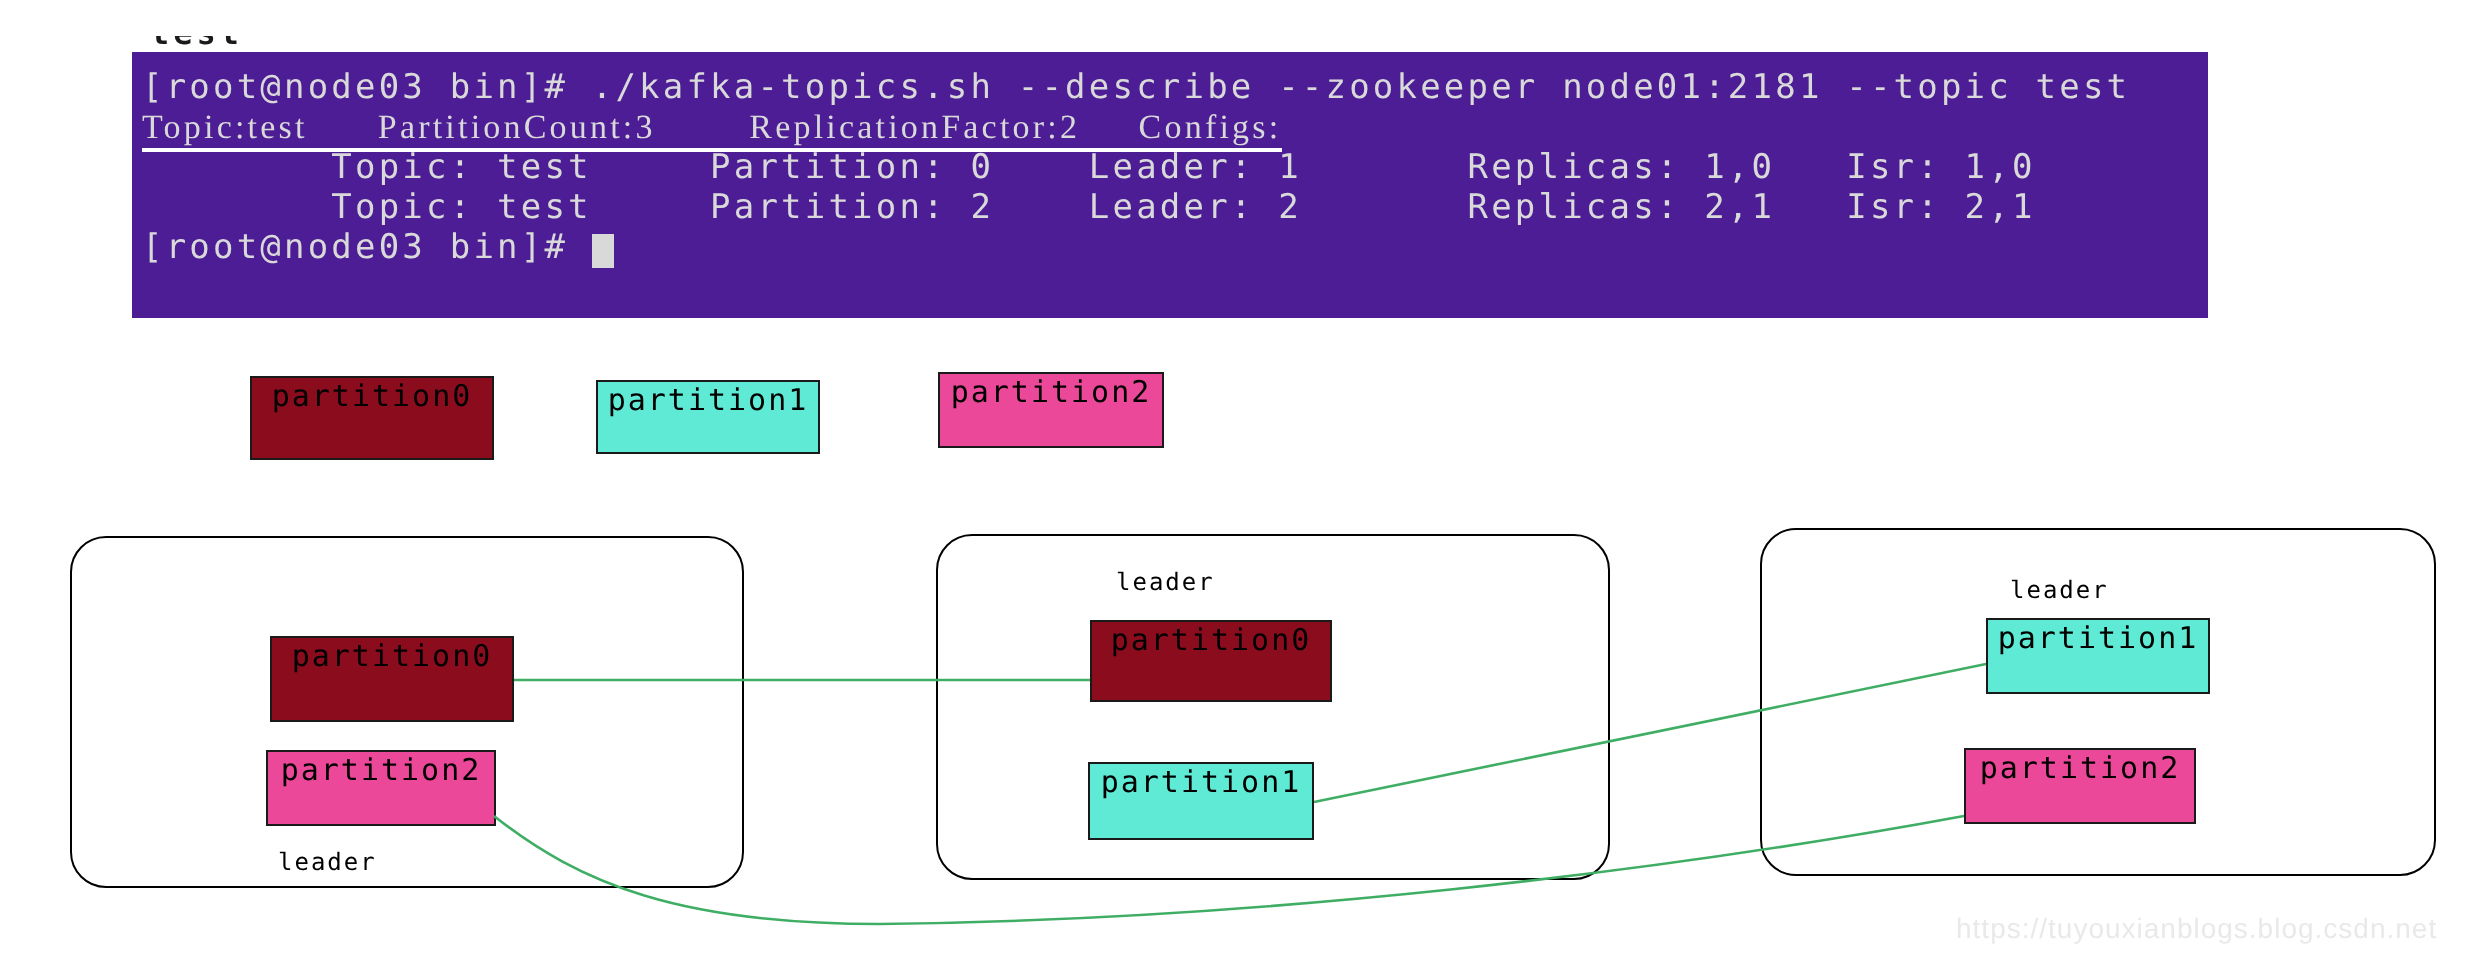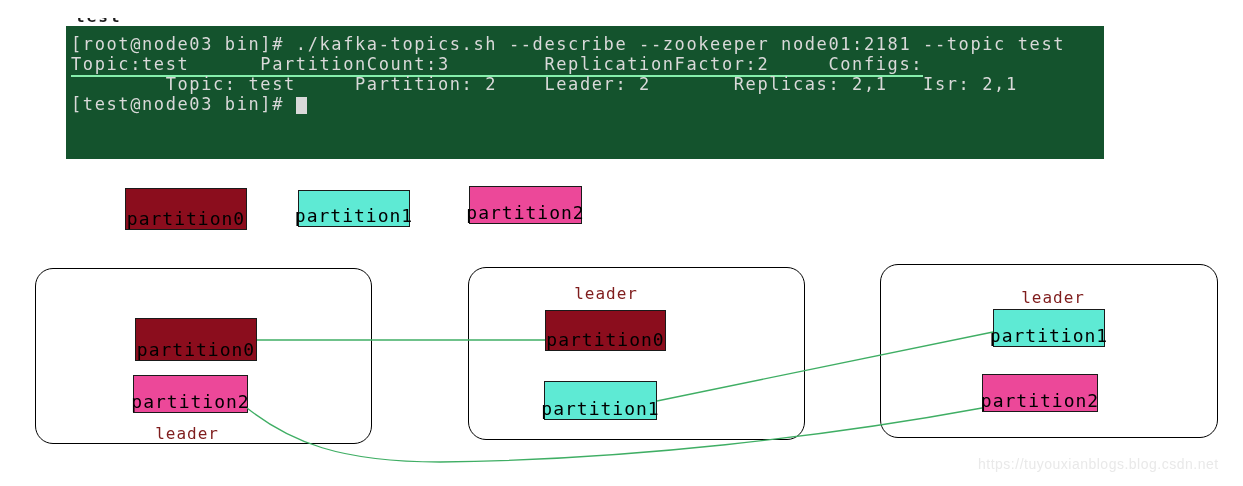--- a/index.html
+++ b/index.html
@@ -18,57 +18,58 @@
   }
   .clipped-heading span{
     display:block;margin-top:-11px;
     font-family:"DejaVu Sans Mono",monospace;
     font-weight:bold;font-size:16px;color:#1a1a1a;letter-spacing:2px;
   }
 
   
   .terminal{
     position:absolute;left:66px;top:26px;width:1038px;height:133px;
-    background:#14532d;
+    background:#4c1d95;
     padding:8px 0 0 5px;box-sizing:border-box;
   }
   .tline{
     white-space:pre;
     font-size:17px;line-height:20px;letter-spacing:1.6px;
     color:#d9d9d9;
   }
   .tline .ul{
-    border-bottom:2px solid #86efac;
+    border-bottom:2px solid #ffffff;
     padding-bottom:1px;
+    font-family:Liberation Serif, serif;
   }
   .cursor{
     display:inline-block;width:11px;height:17px;
     background:#d9d9d9;vertical-align:text-bottom;
   }
 
   
   .pbox{
     position:absolute;
     border:1px solid #1a1a1a;
-    display:flex;align-items:flex-end;justify-content:center;
-    font-size:18px;letter-spacing:1px;color:#000000;
+    display:flex;align-items:flex-start;justify-content:center;
+    font-size:15px;letter-spacing:1px;color:#000000;
     box-sizing:border-box;
   }
   .p0{background:#8b0d1d;}
   .p1{background:#5eead4;}
   .p2{background:#ec4899;}
 
   .broker{
     position:absolute;
     border:1px solid #000000;border-radius:18px;
     background:transparent;box-sizing:border-box;
   }
   .leader-label{
-    position:absolute;width:80px;text-align:right;
-    color:#7f1d1d;font-size:16px;letter-spacing:1px;
+    position:absolute;width:80px;text-align:left;
+    color:#000000;font-size:12px;letter-spacing:1px;
   }
 
   
 
   svg.wires{
     position:absolute;left:0;top:0;
     pointer-events:none;
   }
 
   .watermark{
@@ -83,22 +84,23 @@
 
 <div id="canvas">
 
   <div class="clipped-heading">
     <span>test</span>
   </div>
 
   <div class="terminal">
     <div class="tline">[root@node03 bin]# ./kafka-topics.sh --describe --zookeeper node01:2181 --topic test</div>
     <div class="tline"><span class="ul">Topic:test      PartitionCount:3        ReplicationFactor:2     Configs:</span></div>
+    <div class="tline">        Topic: test     Partition: 0    Leader: 1       Replicas: 1,0   Isr: 1,0</div>
     <div class="tline">        Topic: test     Partition: 2    Leader: 2       Replicas: 2,1   Isr: 2,1</div>
-    <div class="tline"><span>[test@node03 bin]# </span><span class="cursor"></span></div>
+    <div class="tline"><span>[root@node03 bin]# </span><span class="cursor"></span></div>
   </div>
 
   <div class="pbox p0" style="left:125px;top:188px;width:122px;height:42px;">
     <span>partition0</span>
   </div>
   <div class="pbox p1" style="left:298px;top:190px;width:112px;height:37px;">
     <span>partition1</span>
   </div>
   <div class="pbox p2" style="left:469px;top:186px;width:113px;height:38px;">
     <span>partition2</span>

